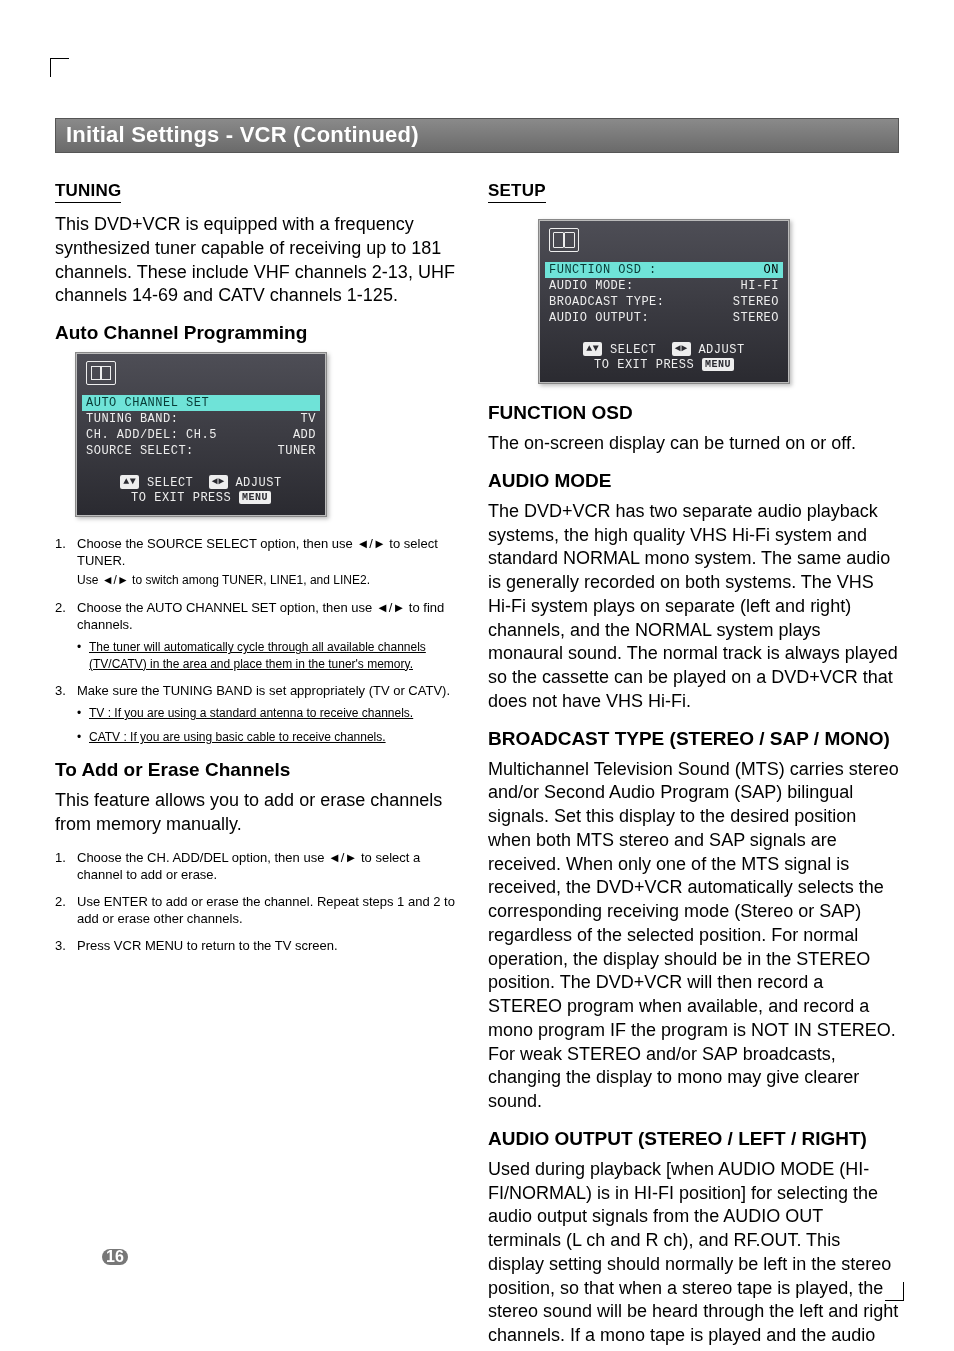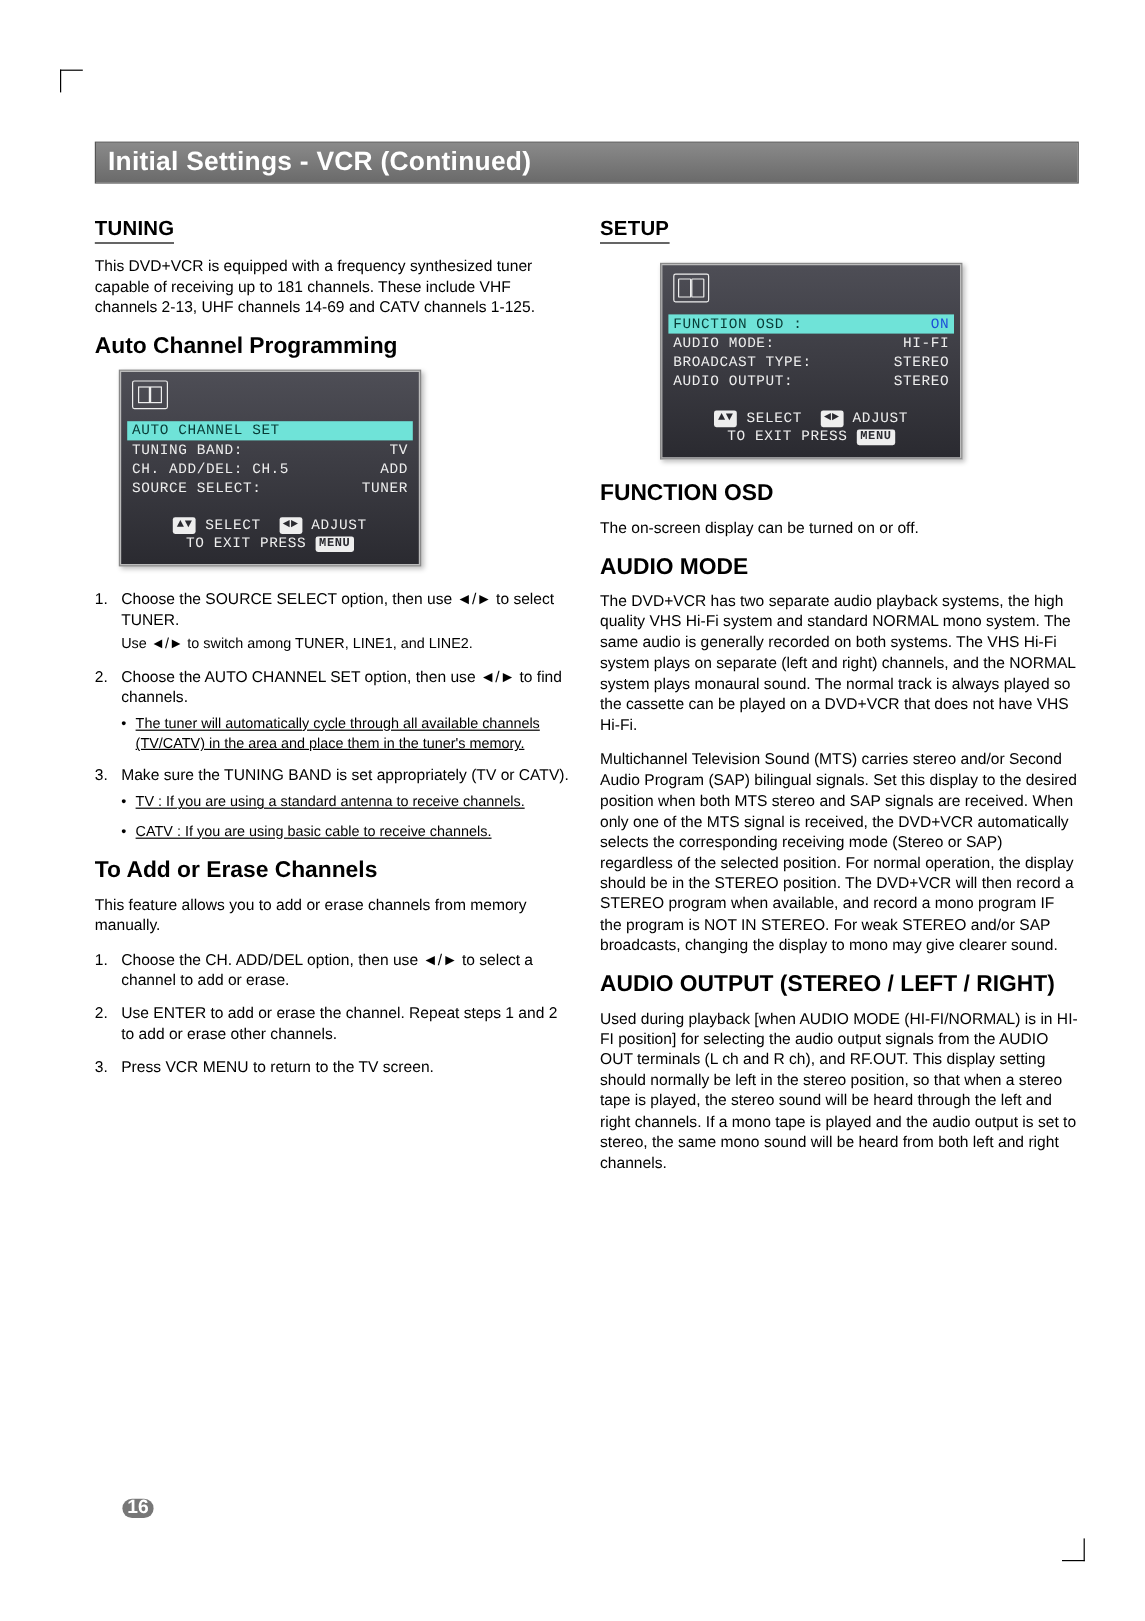--- a/index.html
+++ b/index.html
@@ -1,44 +1,44 @@
 <!DOCTYPE html>
 <html><head>
 <meta charset="utf-8">
 <style>
   html,body{margin:0;padding:0;background:#fff;font-family:Arial,Helvetica,sans-serif;color:#000;}
-  .page{width:954px;height:1351px;position:relative;box-sizing:border-box;padding:60px 55px 0 79px;}
+  .page{width:954px;height:1351px;position:relative;box-sizing:border-box;padding:60px 55px 0 55px;}
   .crop-tl{position:absolute;left:50px;top:58px;width:18px;height:18px;border-left:1.5px solid #000;border-top:1.5px solid #000;}
   .crop-br{position:absolute;right:50px;bottom:50px;width:18px;height:18px;border-right:1.5px solid #000;border-bottom:1.5px solid #000;}
   .content{margin-top:58px;}
   .title-bar{background:linear-gradient(#8a8a8a,#6a6a6a);border:1px solid #555;padding:3px 10px 4px 10px;}
   .title-bar h1{margin:0;font-size:22px;font-weight:bold;color:#fff;letter-spacing:.2px;}
   .cols{display:flex;gap:22px;margin-top:28px;}
   .col{flex:1;min-width:0;}
   h2.section{font-size:17px;font-weight:bold;margin:0 0 10px 0;border-bottom:1.5px solid #000;display:inline-block;padding-bottom:1px;letter-spacing:.2px;}
-  p{font-size:13px;line-height:1.32;margin:0 0 12px 0;}
+  p{font-size:18px;line-height:1.32;margin:0 0 12px 0;}
   .sub{font-size:19px;font-weight:bold;margin:14px 0 8px 0;}
   ol{list-style:none;padding:0;margin:0;}
   ol > li{font-size:13px;line-height:1.32;margin:0 0 10px 0;padding-left:22px;position:relative;}
   ol > li .num{position:absolute;left:0;top:0;}
   ol > li .small{font-size:12px;display:block;margin-top:4px;}
   ul.bul{list-style:none;padding:0;margin:6px 0 0 0;}
   ul.bul > li{font-size:12px;line-height:1.35;margin:0 0 8px 0;padding-left:12px;position:relative;text-decoration:underline;}
   ul.bul > li::before{content:"•";position:absolute;left:0;top:0;}
   
   .osd{width:250px;margin:6px 0 18px 20px;border:1px solid #888;box-shadow:0 0 0 1px #bbb inset,2px 2px 4px rgba(0,0,0,.25);background:linear-gradient(#4e4e56,#2a2a30);font-family:"Courier New",monospace;font-size:12px;letter-spacing:.5px;padding:0;}
   .osd-inner{padding:8px 10px 10px 10px;}
   .osd-icon{display:inline-block;width:28px;height:22px;border:1px solid #eee;border-radius:2px;margin-bottom:6px;position:relative;}
   .osd-icon.tuner::before{content:"";position:absolute;left:4px;top:4px;width:8px;height:12px;border:1px solid #eee;}
   .osd-icon.tuner::after{content:"";position:absolute;right:4px;top:4px;width:8px;height:12px;border:1px solid #eee;}
   .osd-icon.setup::before{content:"";position:absolute;left:3px;top:3px;width:9px;height:14px;border:1px solid #eee;border-radius:1px;}
   .osd-icon.setup::after{content:"";position:absolute;right:3px;top:3px;width:9px;height:14px;border:1px solid #eee;border-radius:1px;}
   .osd-row{display:flex;justify-content:space-between;color:#eee;padding:1px 0;white-space:pre;}
   .osd-row.hl{background:#6fe3d8;color:#083b36;padding:1px 4px;margin:0 -4px;}
-  .osd-row.hl .v{color:#1d4ed8;}
+  .osd-row.hl .v{color:#000000;}
   .osd-row .v{color:#eee;}
   .osd-foot{margin-top:16px;text-align:center;color:#eee;}
   .osd-foot .line{margin:1px 0;}
   .pill{display:inline-block;background:#eee;color:#2a2a30;border-radius:2px;padding:0 3px;font-weight:bold;font-size:10px;line-height:13px;vertical-align:1px;}
   .tri{display:inline-block;font-size:10px;vertical-align:1px;}
   
   .col.r .osd{margin-left:50px;}
   .page-num{position:absolute;left:102px;bottom:86px;width:26px;height:16px;background:#777;border-radius:8px;color:#fff;font-size:16px;font-weight:bold;text-align:center;line-height:16px;}
 </style>
 </head>
@@ -132,20 +132,21 @@
             </div>
           </div>
         </div>
 
         <div class="sub">FUNCTION OSD</div>
         <p>The on-screen display can be turned on or off.</p>
 
         <div class="sub">AUDIO MODE</div>
         <p>The DVD+VCR has two separate audio playback systems, the high quality VHS Hi-Fi system and standard NORMAL mono system. The same audio is generally recorded on both systems. The VHS Hi-Fi system plays on separate (left and right) channels, and the NORMAL system plays monaural sound. The normal track is always played so the cassette can be played on a DVD+VCR that does not have VHS Hi-Fi.</p>
 
+        <div class="sub">BROADCAST TYPE (STEREO / SAP / MONO)</div>
         <p>Multichannel Television Sound (MTS) carries stereo and/or Second Audio Program (SAP) bilingual signals. Set this display to the desired position when both MTS stereo and SAP signals are received. When only one of the MTS signal is received, the DVD+VCR automatically selects the corresponding receiving mode (Stereo or SAP) regardless of the selected position. For normal operation, the display should be in the STEREO position. The DVD+VCR will then record a STEREO program when available, and record a mono program IF the program is NOT IN STEREO. For weak STEREO and/or SAP broadcasts, changing the display to mono may give clearer sound.</p>
 
         <div class="sub">AUDIO OUTPUT (STEREO / LEFT / RIGHT)</div>
         <p>Used during playback [when AUDIO MODE (HI-FI/NORMAL) is in HI-FI position] for selecting the audio output signals from the AUDIO OUT terminals (L ch and R ch), and RF.OUT. This display setting should normally be left in the stereo position, so that when a stereo tape is played, the stereo sound will be heard through the left and right channels. If a mono tape is played and the audio output is set to stereo, the same mono sound will be heard from both left and right channels.</p>
       </div>
     </div>
   </div>
 
   <div class="page-num">16</div>
 </div>

